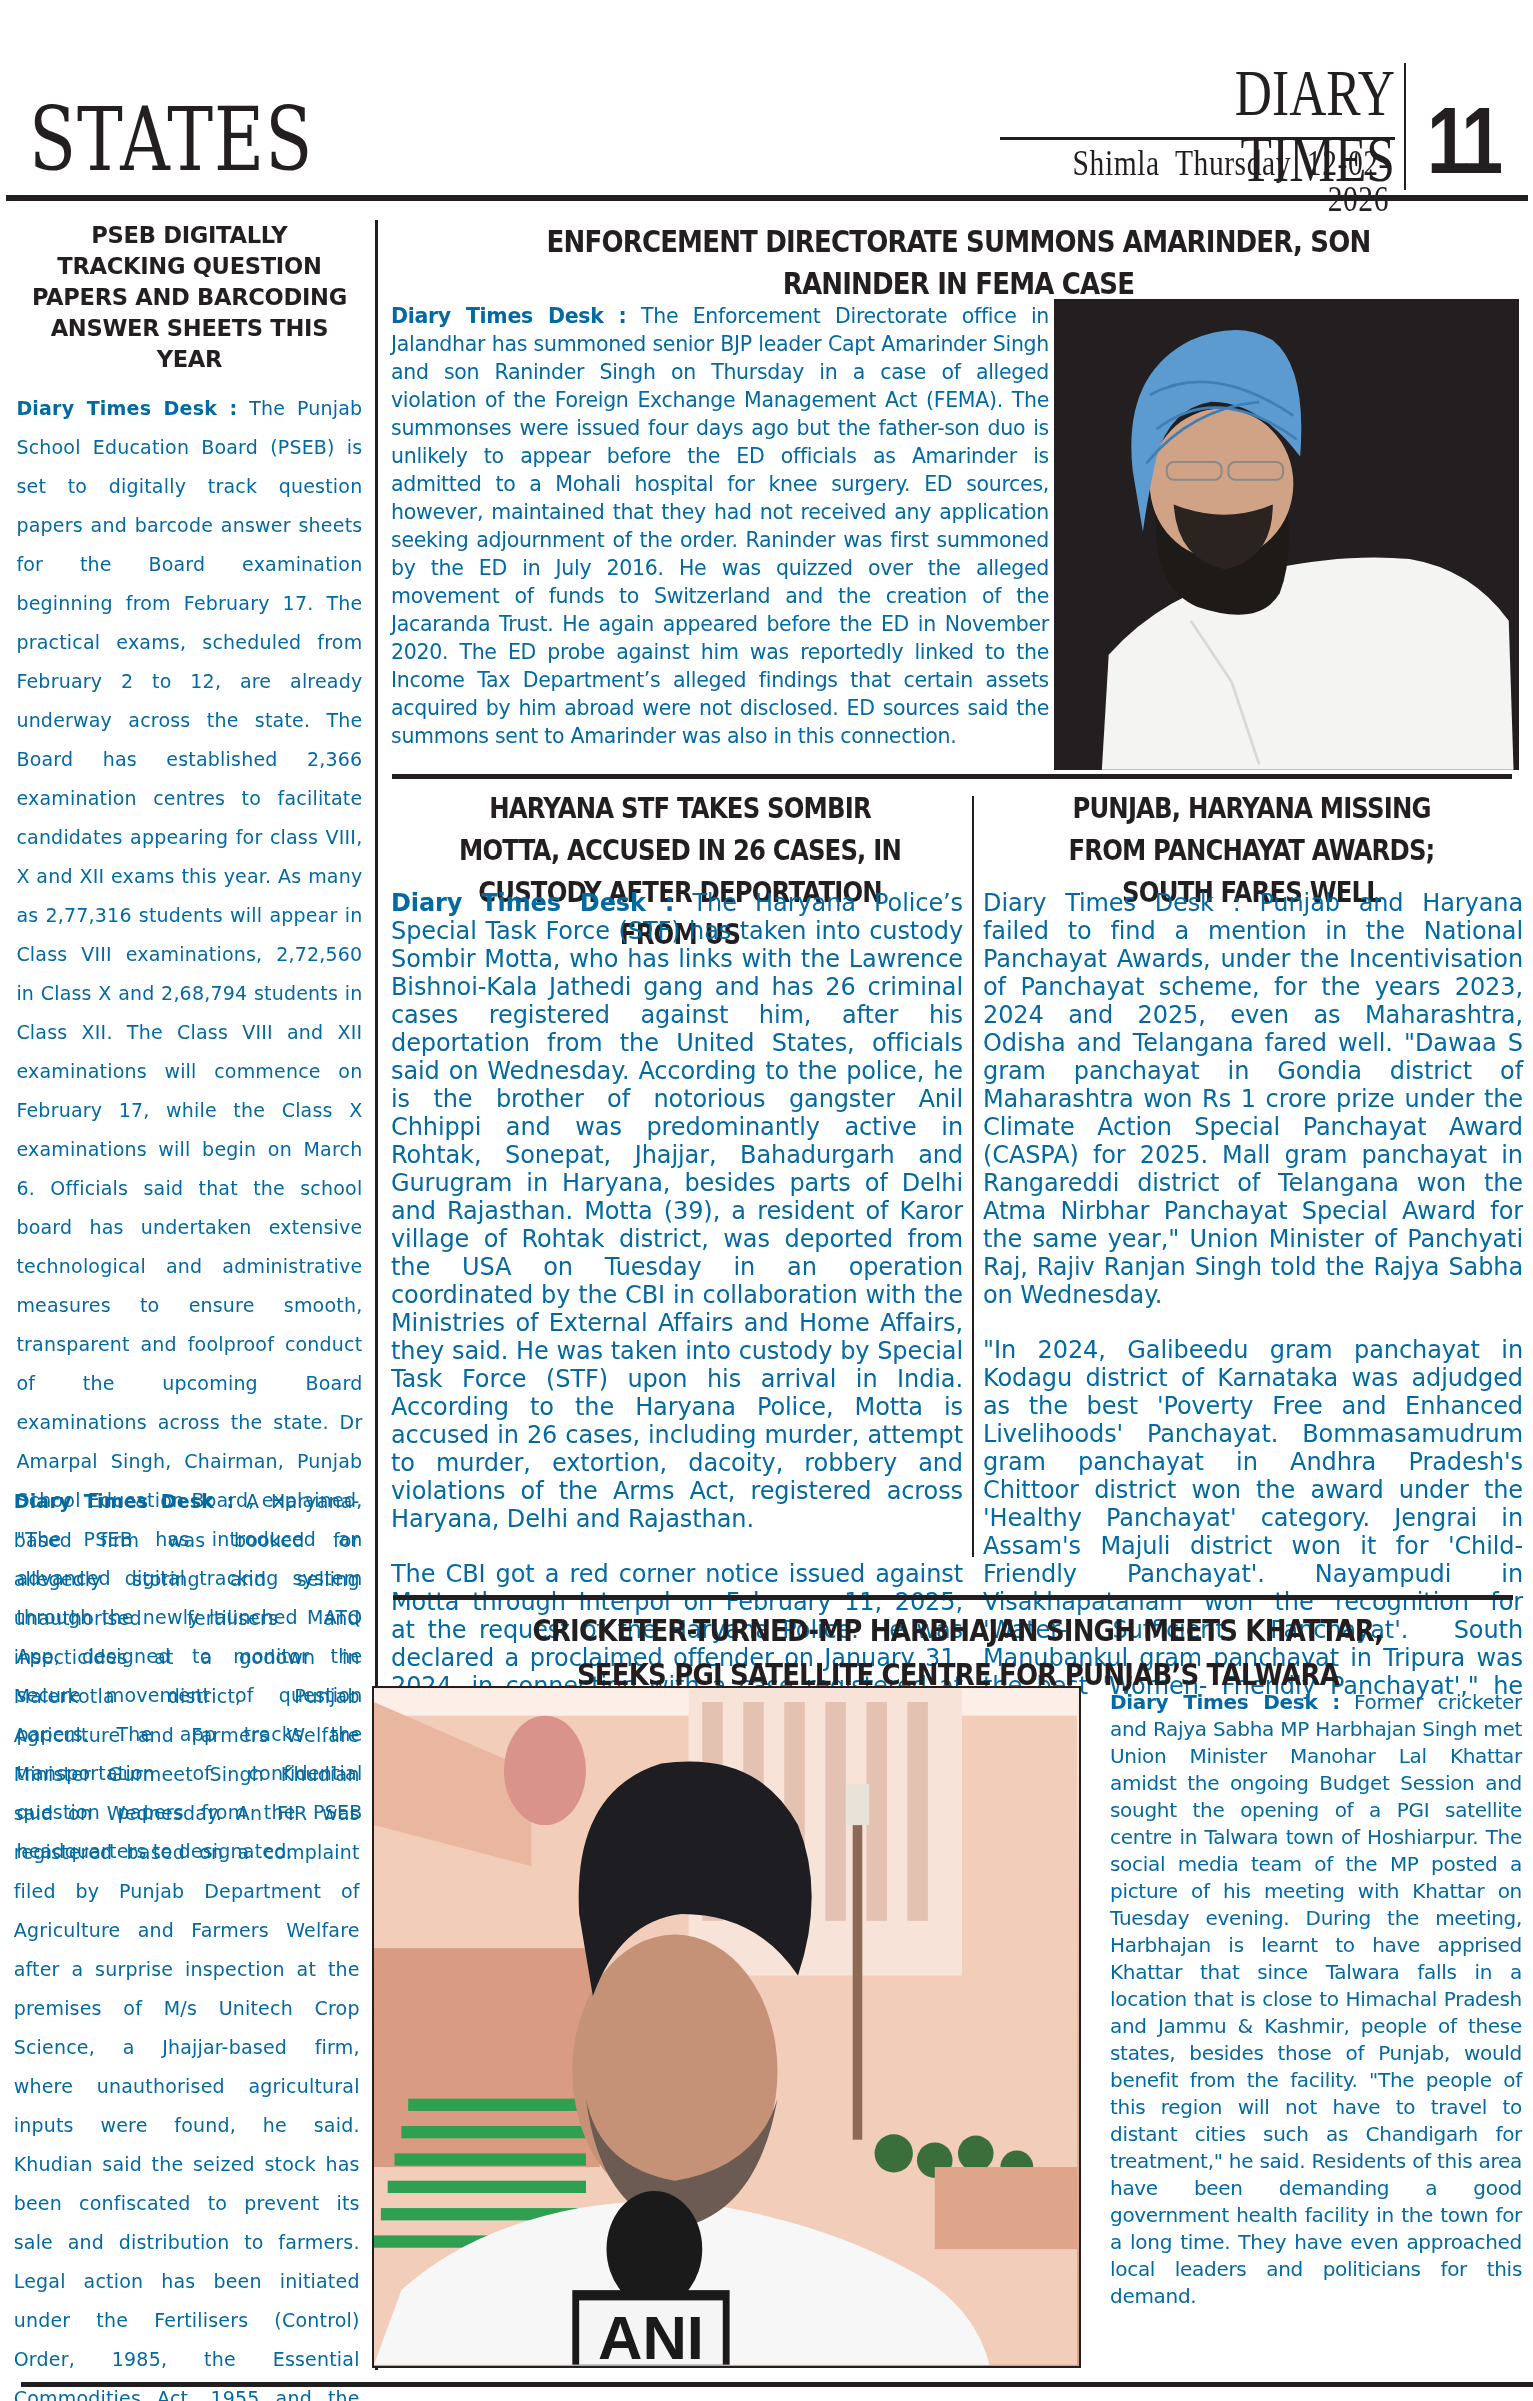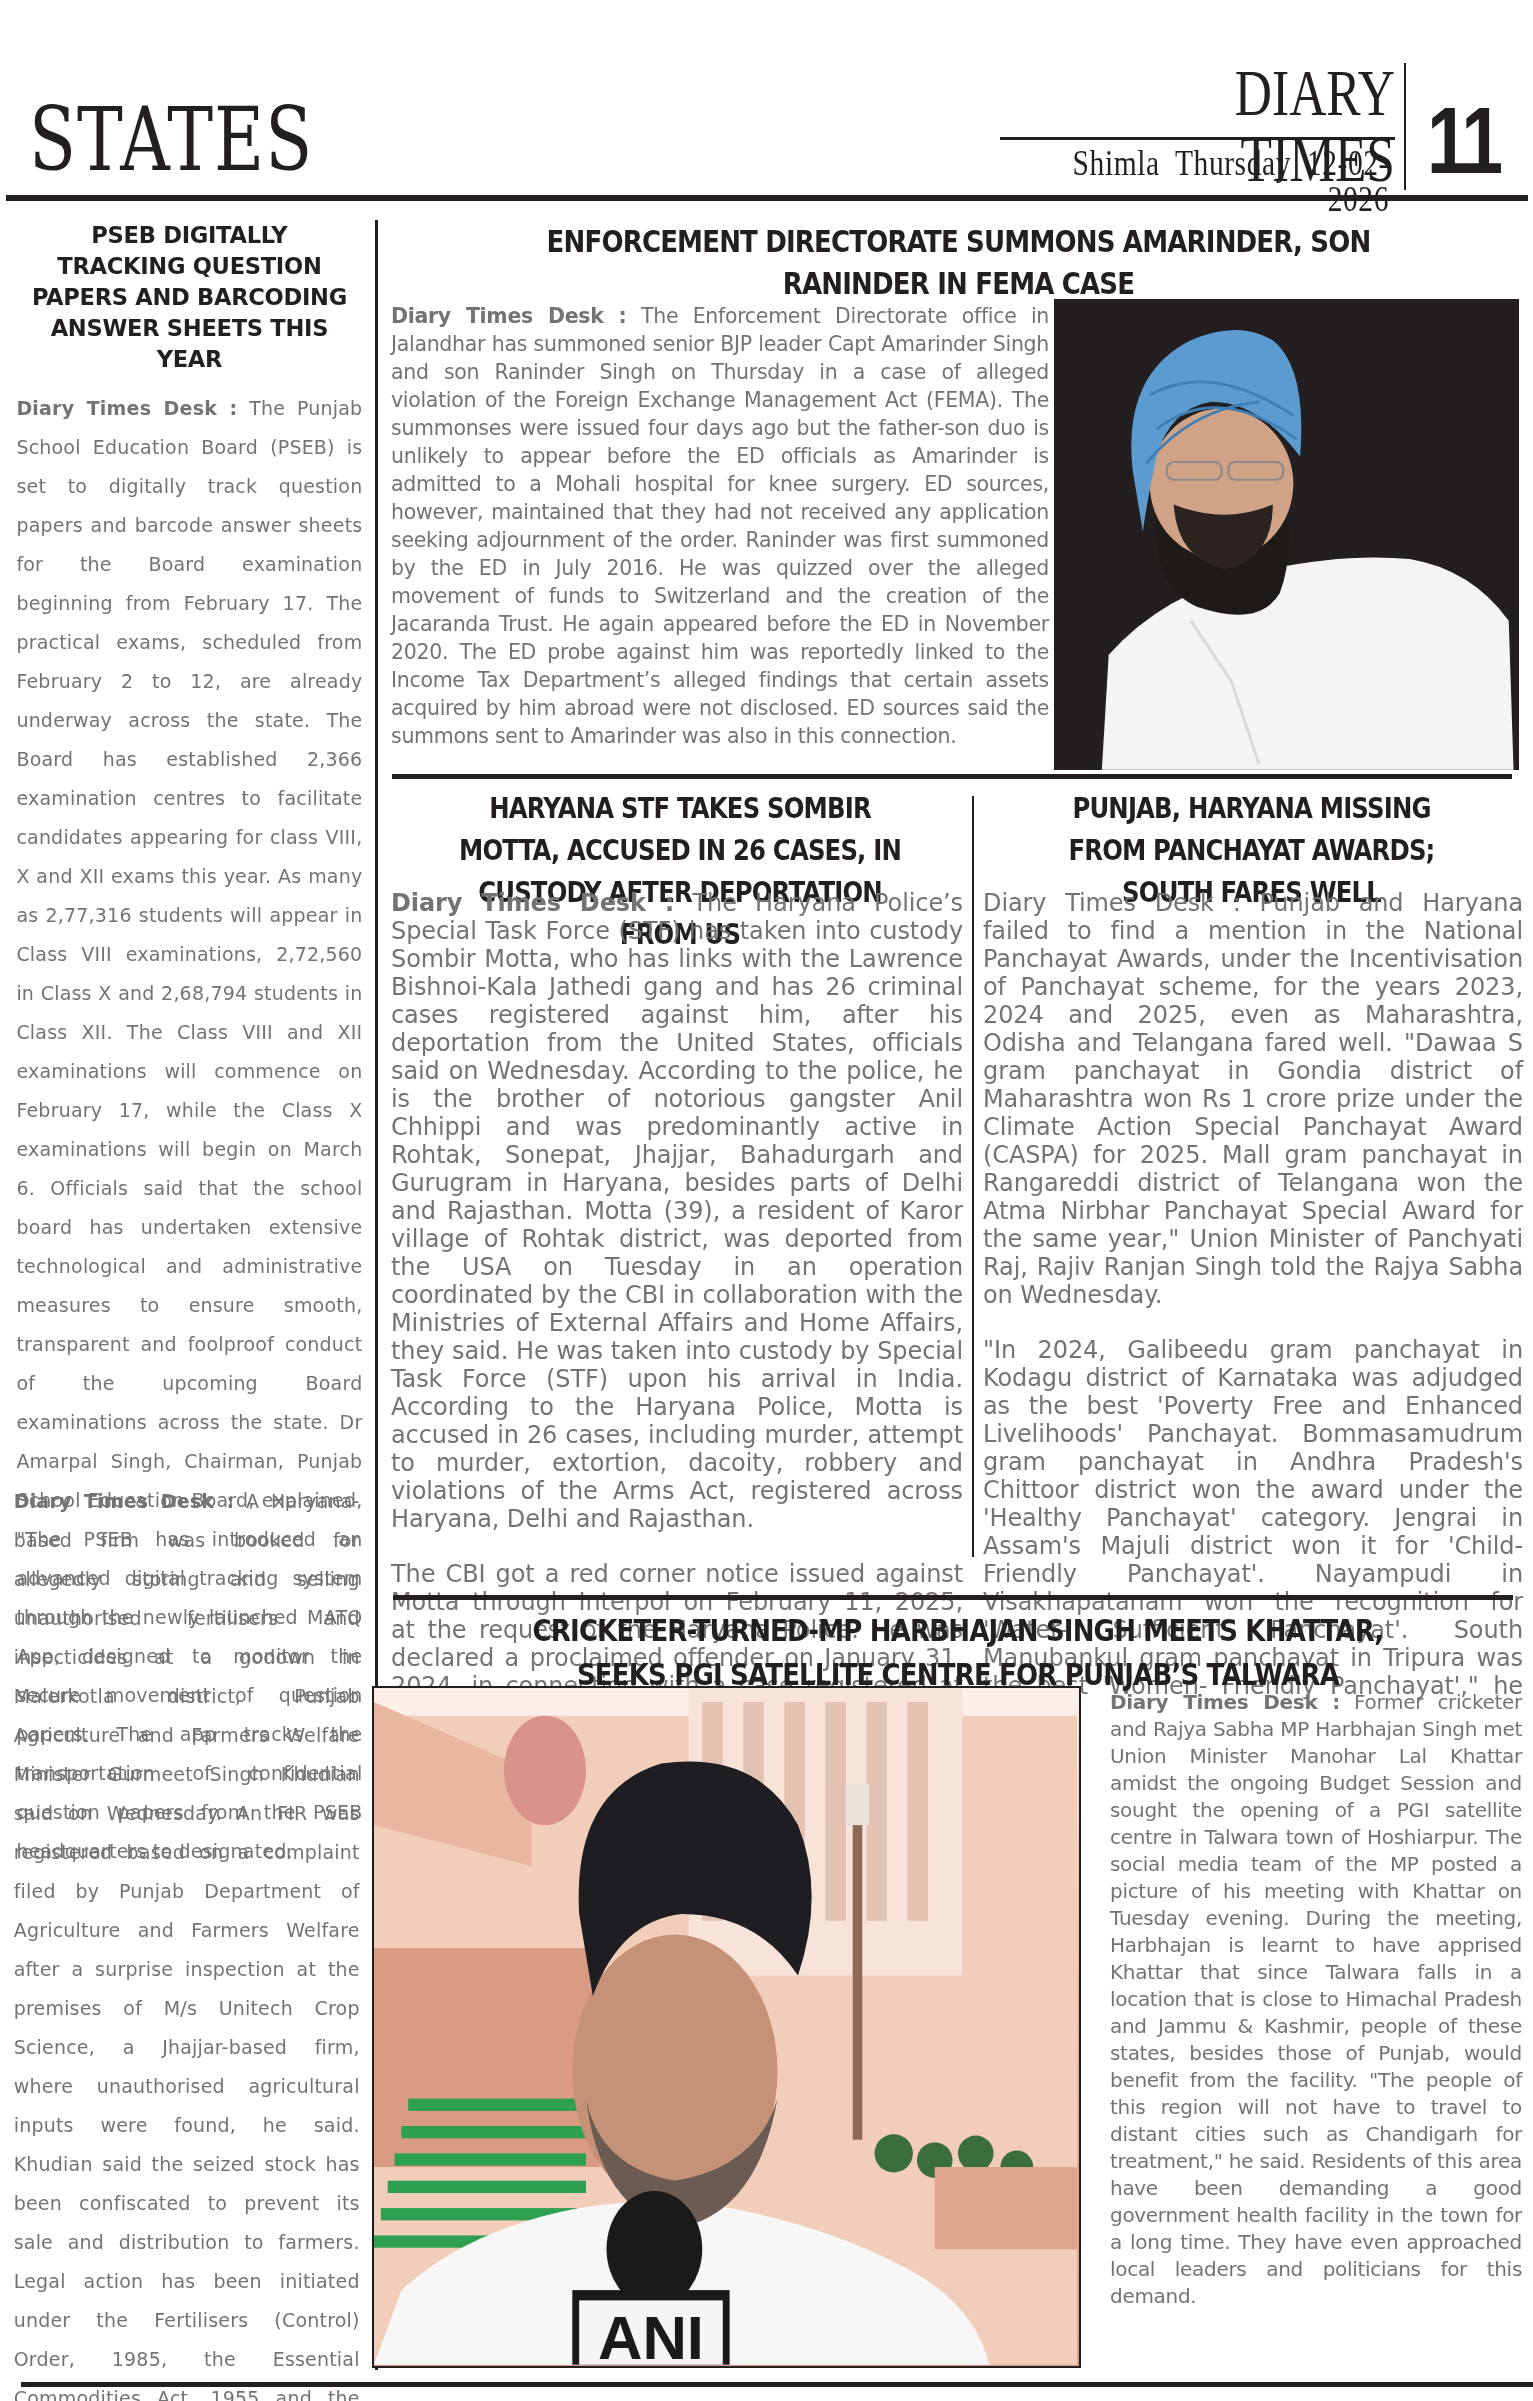--- a/index.html
+++ b/index.html
@@ -21,21 +21,21 @@
   .vdiv-left { left: 375px; top: 220px; width: 3.4px; height: 2150px; background: #231f20; }
   .vdiv-mid { left: 972px; top: 796px; width: 2.1px; height: 761px; background: #231f20; }
   .hrule { height: 4.8px; background: #231f20; }
 
   
   .hl { font-family: "DejaVu Sans", sans-serif; font-weight: bold; text-align: center; color: #231f20; text-transform: uppercase; }
   .hl-left { font-size: 22.6px; line-height: 31px; letter-spacing: -0.3px; }
   .hl-cond { font-size: 27px; line-height: 37px; letter-spacing: -1px; transform: scaleX(0.82); transform-origin: center top; }
 
   
-  .body { text-align: justify; color: #737373; font-family: "DejaVu Sans", sans-serif; }
+  .body { text-align: justify; color: #0369a1; font-family: "DejaVu Sans", sans-serif; }
   .body b { font-weight: bold; }
   .body-left { font-size: 19px; line-height: 39px; letter-spacing: 0.2px; }
   .body-cond { font-size: 20.5px; line-height: 28px; letter-spacing: -0.3px; }
   .body-mid { font-size: 24px; line-height: 28px; letter-spacing: -0.1px; }
   .body p + p { margin-top: 27px; }
 
   
   .photo { overflow: hidden; }
   .photo-amarinder { left: 1054px; top: 299px; width: 465px; height: 471px; background: #231f20; }
   .photo-harbhajan { left: 372px; top: 1686px; width: 709px; height: 682px; border: 2.7px solid #231f20; background: linear-gradient(180deg, #fbeee6 0%, #f1c8b4 30%, #e8b29a 55%, #d99f87 100%); }

